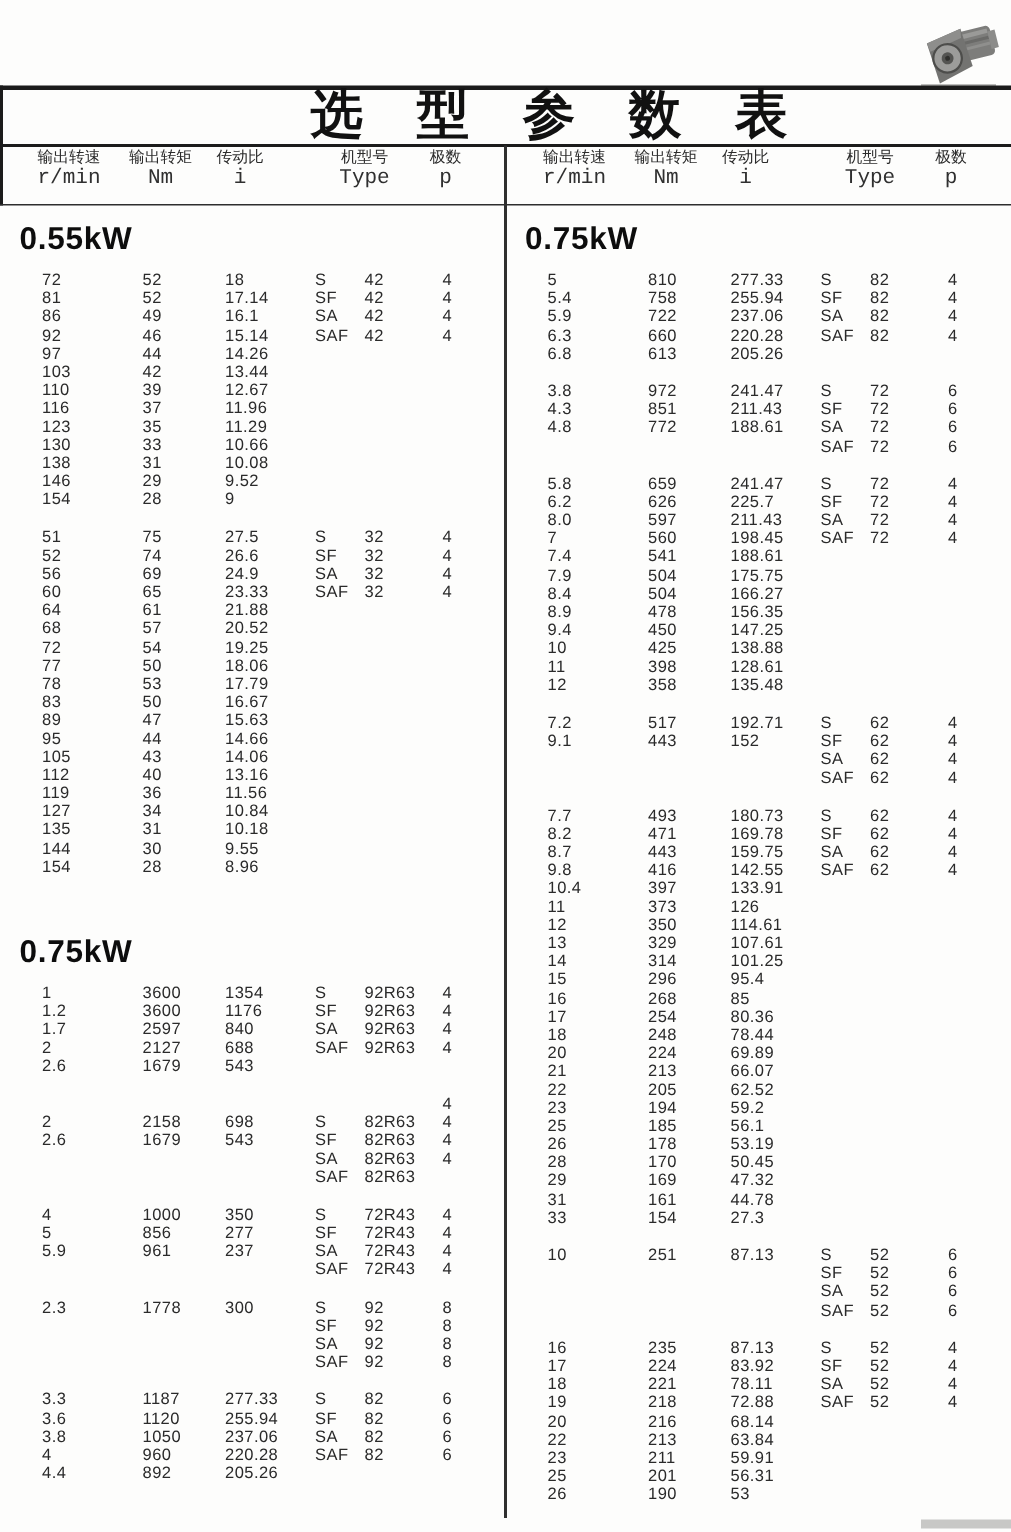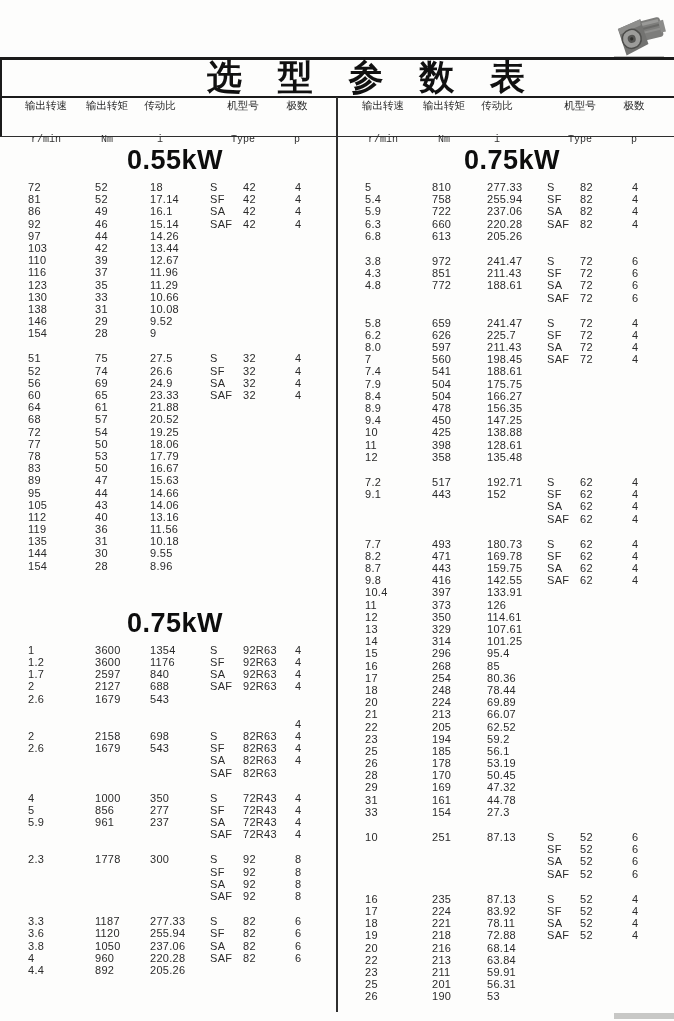--- a/index.html
+++ b/index.html
@@ -27,32 +27,32 @@
   }
 
   
   .photo{position:absolute;top:4px;left:608px;width:62px;height:62px;}
 
   
   .hgroup{position:absolute;top:100px;width:337px;height:36px;}
   .hgroup.lft{left:0;}
   .hgroup.rgt{left:337px;}
   .hc{position:absolute;text-align:center;font-size:10.5px;line-height:13px;color:#2b2b2b;font-family:Liberation Mono, monospace;}
-  .hc .u{display:block;font-size:10px;color:#303030;margin-top:20px;}
+  .hc .u{display:block;font-size:14px;color:#303030;}
   .hc1{left:6px;width:80px;}
   .hc2{left:70px;width:74px;}
   .hc3{left:130px;width:60px;}
   .hc4{left:203px;width:80px;}
   .hc5{left:277px;width:40px;}
 
   
   .col{position:absolute;top:145px;width:337px;}
   .col.lft{left:0;}
   .col.rgt{left:337px;}
-  .kw{font-size:27px;font-weight:800;line-height:30px;margin:0 0 6px 13px;color:#0d0d0d;letter-spacing:0.5px;text-align:center;}
+  .kw{font-size:21px;font-weight:800;line-height:30px;margin:0 0 6px 13px;color:#0d0d0d;letter-spacing:0.5px;}
   .col > .kw:not(:first-child){margin-top:36px;}
   .block{margin:0 0 13px 0;}
   .row{display:grid;grid-template-columns:28px 67px 55px 60px 33px 52px 1fr;height:12.2px;}
   .c{font-size:11px;line-height:12.2px;letter-spacing:0.3px;white-space:nowrap;color:#2a2a2a;}
   .c0{grid-column:2;}
   .c1{grid-column:3;}
   .c2{grid-column:4;}
   .c3{grid-column:5;}
   .c4{grid-column:6;}
   .c5{grid-column:7;}
@@ -327,20 +327,28 @@
         </div>
         <div class="row">
           <span class="c c0">119</span>
           <span class="c c1">36</span>
           <span class="c c2">11.56</span>
           <span class="c c3"></span>
           <span class="c c4"></span>
           <span class="c c5"></span>
         </div>
         <div class="row">
+          <span class="c c0">127</span>
+          <span class="c c1">34</span>
+          <span class="c c2">10.84</span>
+          <span class="c c3"></span>
+          <span class="c c4"></span>
+          <span class="c c5"></span>
+        </div>
+        <div class="row">
           <span class="c c0">135</span>
           <span class="c c1">31</span>
           <span class="c c2">10.18</span>
           <span class="c c3"></span>
           <span class="c c4"></span>
           <span class="c c5"></span>
         </div>
         <div class="row">
           <span class="c c0">144</span>
           <span class="c c1">30</span>

